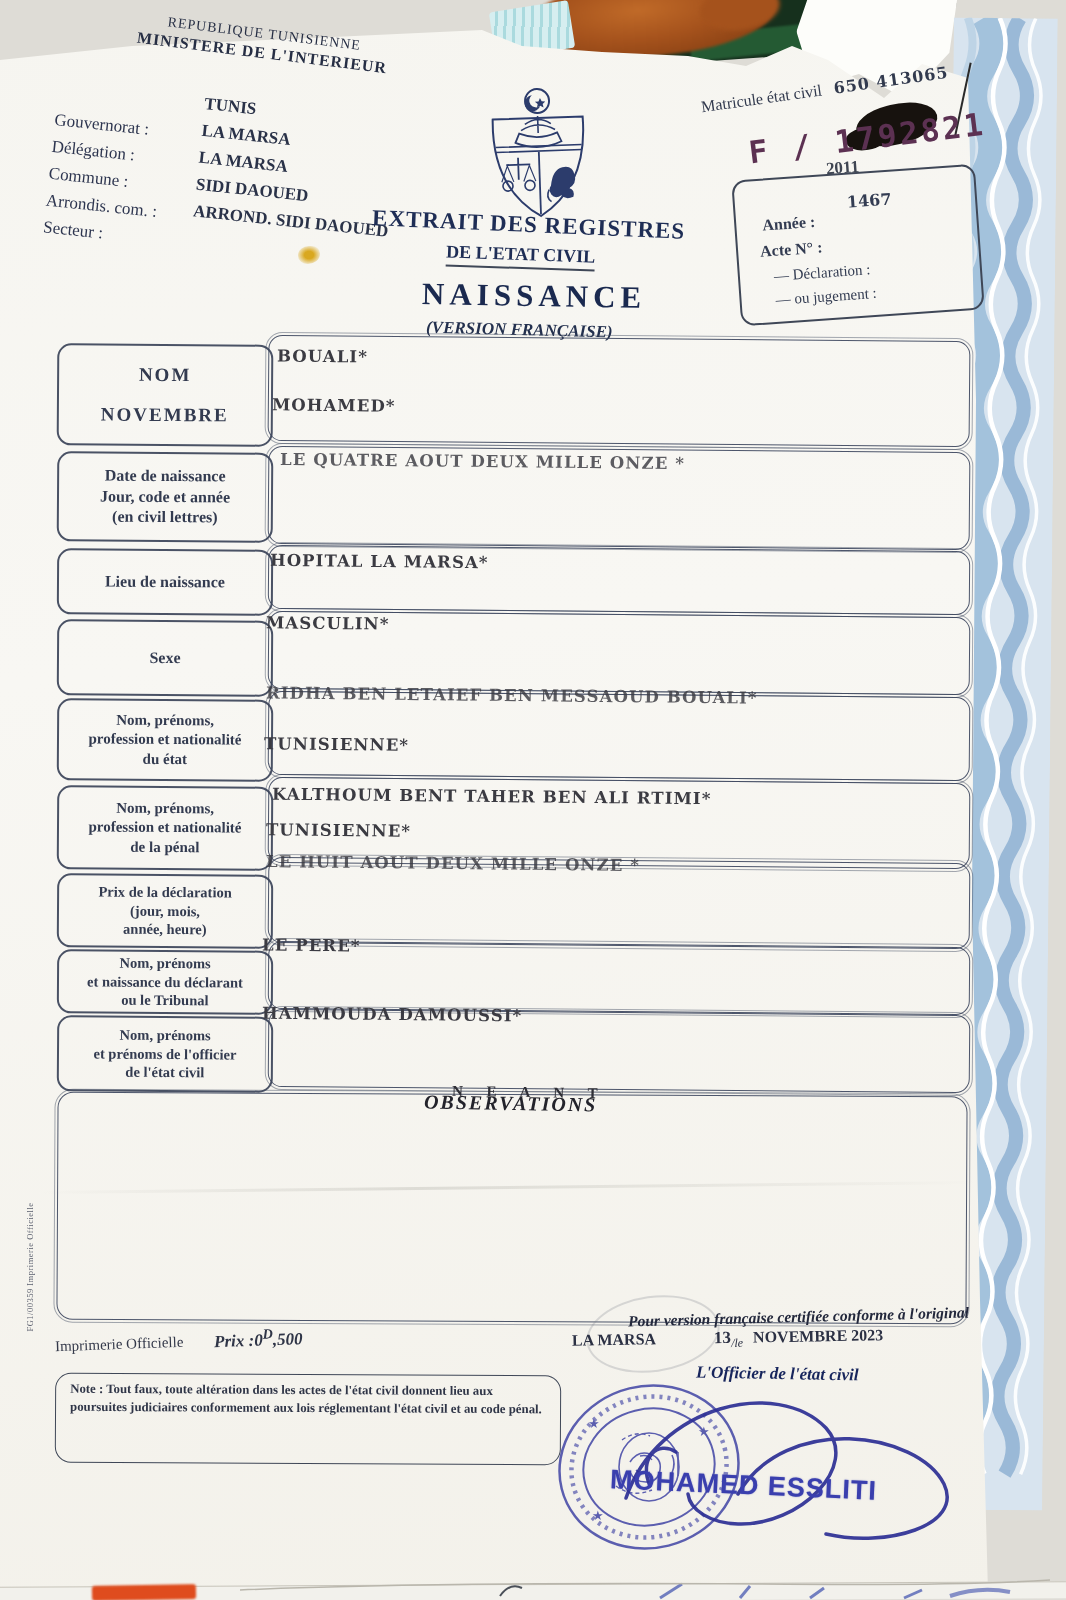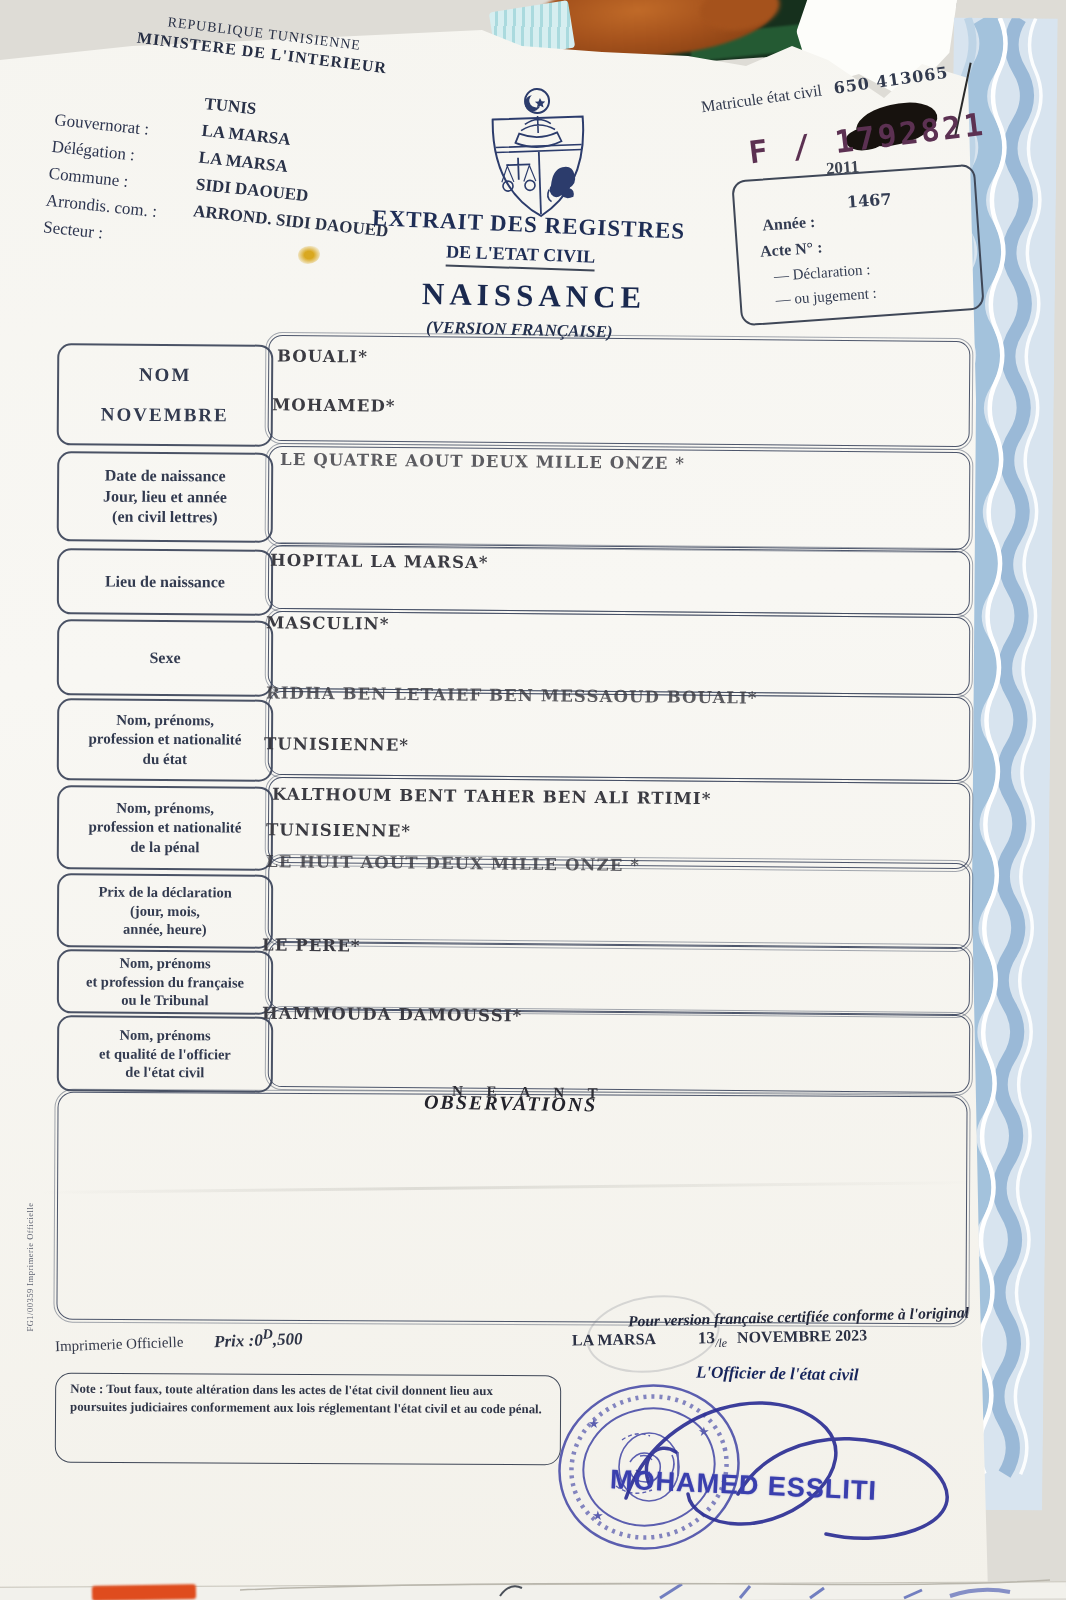--- a/index.html
+++ b/index.html
@@ -50,21 +50,21 @@
   .obsbox{position:absolute;left:57px;top:1094px;width:908px;height:226px;border:1.5px solid rgba(58,68,92,.9);outline:1px solid rgba(58,68,92,.45);outline-offset:2px;border-radius:16px;transform:rotate(.3deg);}
   .neant{position:absolute;left:452px;top:1084px;font-size:15px;font-weight:700;letter-spacing:10px;color:#2f2f36;transform:rotate(1deg);white-space:nowrap;}
   .obst{position:absolute;left:424px;top:1092px;font-size:20px;font-weight:700;font-style:italic;letter-spacing:2px;color:#23232b;transform:rotate(1deg);white-space:nowrap;}
   .crease{position:absolute;left:40px;top:1186px;width:940px;height:3px;background:linear-gradient(to right,transparent,rgba(110,110,100,.18) 40%,rgba(110,110,100,.1) 70%,transparent);transform:rotate(-.6deg);}
   .sidecode{position:absolute;left:-50px;top:1262px;width:160px;font-size:8.5px;color:#5a5f6e;text-align:center;transform:rotate(-90deg);letter-spacing:.5px;}
   .imprimerie{position:absolute;left:55px;top:1336px;font-size:15px;color:#34394a;transform:rotate(-2deg);}
   .prix{position:absolute;left:214px;top:1326px;font-size:17px;font-weight:700;color:#2f3547;transform:rotate(-2deg);font-style:italic;}
   .faintstamp{position:absolute;left:586px;top:1296px;width:130px;height:72px;border:2px solid rgba(120,125,135,.25);border-radius:50%;transform:rotate(-8deg);}
   .certif{position:absolute;left:628px;top:1308px;font-size:15.5px;font-weight:700;font-style:italic;color:#23283c;transform:rotate(-1.5deg);white-space:nowrap;}
   .placedate{position:absolute;left:572px;top:1328px;font-size:16px;font-weight:700;color:#2c3144;white-space:nowrap;transform:rotate(-1deg);}
-  .placedate .day{margin-left:42px;font-size:17px;}
+  .placedate .day{margin-left:58px;font-size:17px;}
   .placedate .le{font-style:italic;font-weight:400;font-size:12px;vertical-align:-4px;}
   .placedate .rest{margin-left:10px;}
   .notebox{position:absolute;left:55px;top:1374px;width:506px;height:90px;border:1.5px solid #3f4757;border-radius:16px;padding:7px 14px 0 14px;box-sizing:border-box;font-size:12.8px;font-weight:600;line-height:1.4;color:#2f3547;transform:rotate(.3deg);}
   .officer-title{position:absolute;left:696px;top:1364px;font-size:17px;font-weight:700;font-style:italic;color:#17255c;transform:rotate(1deg);white-space:nowrap;}
   .officer-name{position:absolute;left:610px;top:1470px;font-size:27px;font-weight:700;letter-spacing:1px;color:#3a3fae;font-family:"Liberation Sans",sans-serif;transform:rotate(2.5deg);text-shadow:0 0 1.5px rgba(58,63,174,.6);white-space:nowrap;}
   .frag-orange{position:absolute;left:92px;top:1585px;width:104px;height:15px;background:#df4c1e;border-radius:3px;filter:blur(.8px);transform:rotate(-1deg);}
   .frag-blue{position:absolute;left:0;top:0;}
 </style>
 </head>
 <body>
@@ -154,21 +154,21 @@
   <div class="t-nai">NAISSANCE</div>
   <div class="t-ver">(VERSION FRANÇAISE)</div>
   <div class="smudge"></div>
 
   <div class="lbox big" style="left:57px;top:344px;width:212px;height:98px;">
     <div>NOM</div>
     <div>NOVEMBRE</div>
   </div>
   <div class="lbox" style="left:57px;top:452px;width:212px;height:86px;font-size:16px;">
     <div>Date de naissance</div>
-    <div>Jour, lieu et année</div>
+    <div>Jour, code et année</div>
     <div>(en civil lettres)</div>
   </div>
   <div class="lbox" style="left:57px;top:549px;width:212px;height:62px;font-size:16px;">
     <div>Lieu de naissance</div>
   </div>
   <div class="lbox" style="left:57px;top:620px;width:212px;height:72px;font-size:16px;">
     <div>Sexe</div>
   </div>
   <div class="lbox" style="left:57px;top:699px;width:212px;height:78px;">
     <div>Nom, prénoms,</div>
@@ -180,26 +180,26 @@
     <div>profession et nationalité</div>
     <div>de la pénal</div>
   </div>
   <div class="lbox" style="left:57px;top:874px;width:212px;height:70px;font-size:14.5px;">
     <div>Prix de la déclaration</div>
     <div>(jour, mois,</div>
     <div>année, heure)</div>
   </div>
   <div class="lbox" style="left:57px;top:950px;width:212px;height:60px;font-size:14.5px;">
     <div>Nom, prénoms</div>
-    <div>et profession du française</div>
+    <div>et naissance du déclarant</div>
     <div>ou le Tribunal</div>
   </div>
   <div class="lbox" style="left:57px;top:1016px;width:212px;height:72px;font-size:14.5px;">
     <div>Nom, prénoms</div>
-    <div>et qualité de l'officier</div>
+    <div>et prénoms de l'officier</div>
     <div>de l'état civil</div>
   </div>
 
   <div class="vbox" style="left:268px;top:338px;width:700px;height:104px;"></div>
   <div class="vbox" style="left:268px;top:449px;width:700px;height:96px;"></div>
   <div class="vbox" style="left:268px;top:548px;width:700px;height:62px;"></div>
   <div class="vbox" style="left:268px;top:614px;width:700px;height:76px;"></div>
   <div class="vbox" style="left:268px;top:694px;width:700px;height:82px;"></div>
   <div class="vbox" style="left:268px;top:780px;width:700px;height:84px;"></div>
   <div class="vbox" style="left:268px;top:860px;width:700px;height:84px;"></div>

